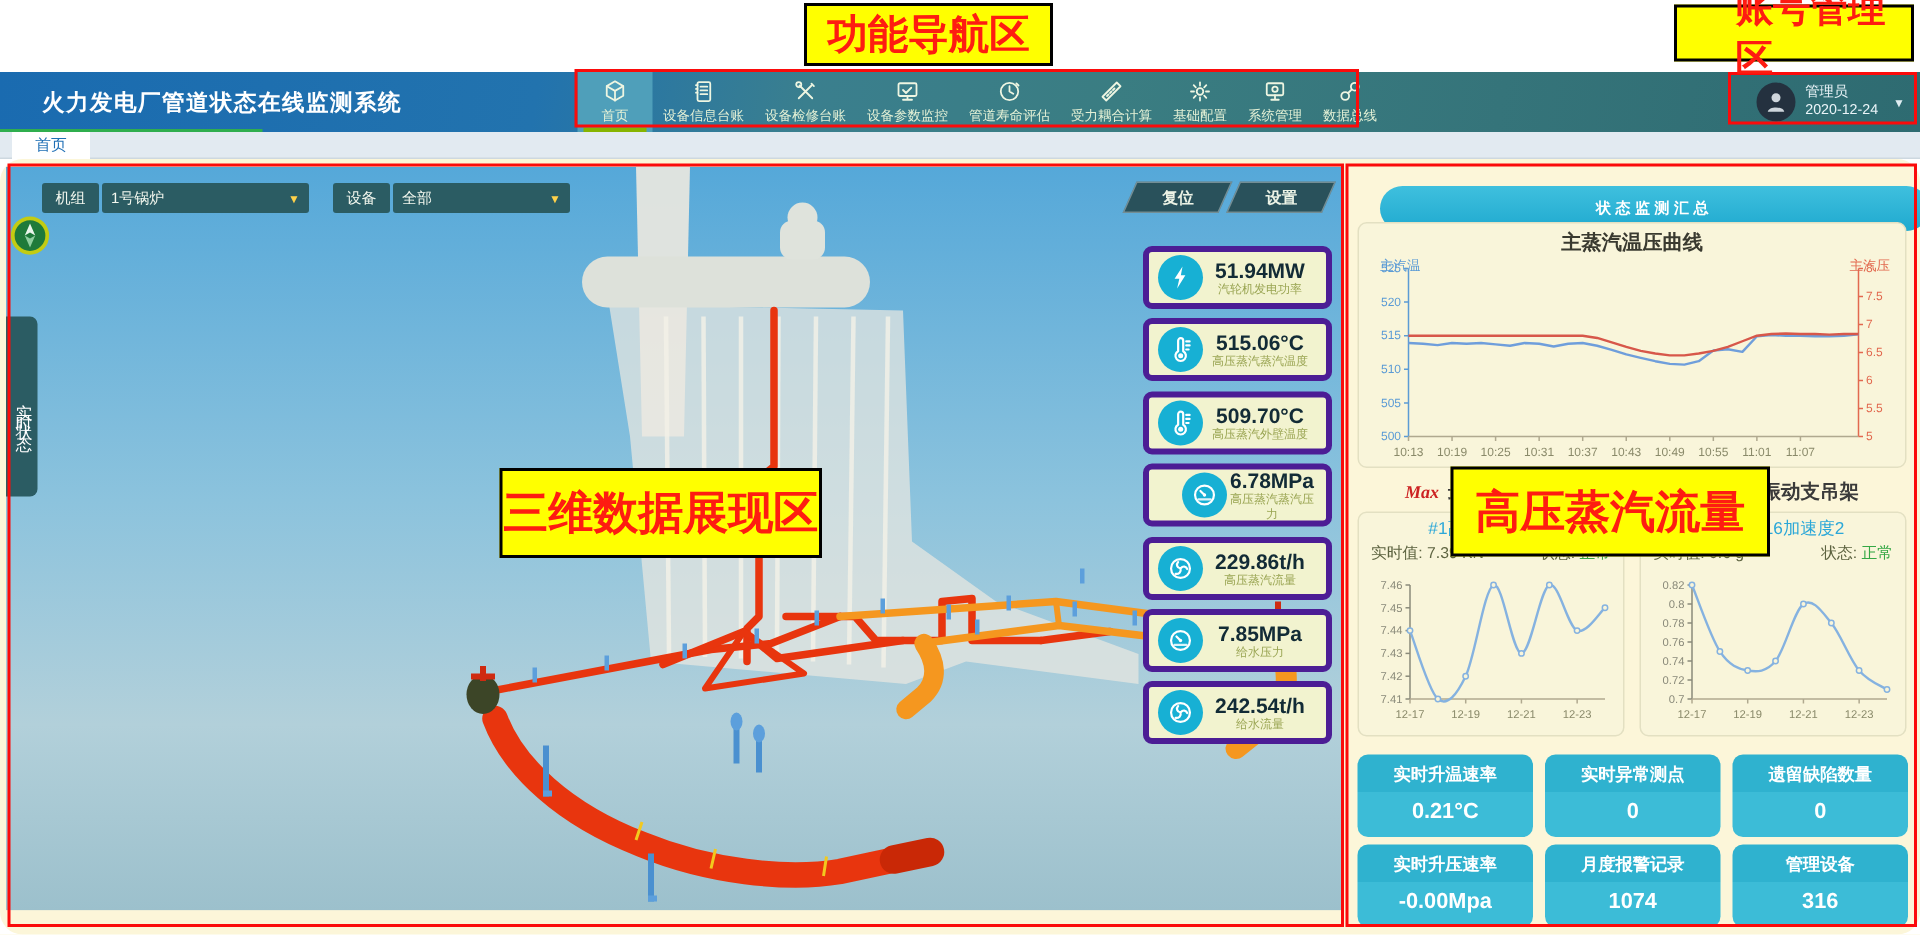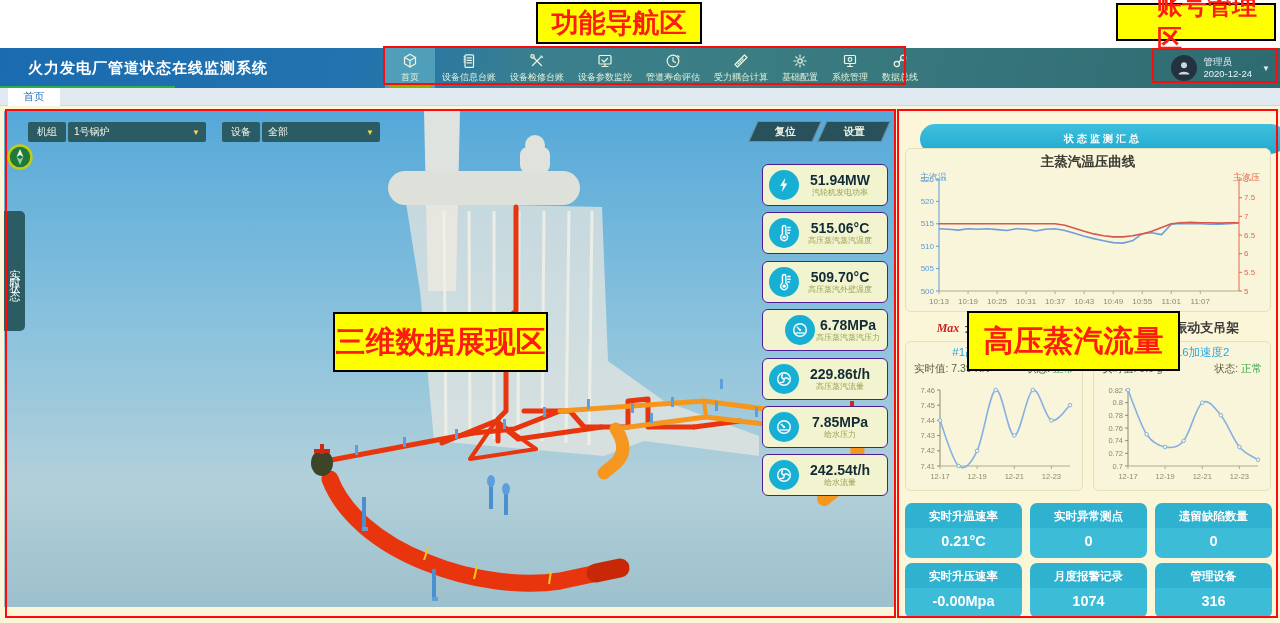--- a/index.html
+++ b/index.html
@@ -20,35 +20,35 @@
   .account { position:absolute; right:10px; top:5px; height:30px; display:flex; align-items:center; cursor:pointer; }
   .avatar { width:26px; height:26px; border-radius:50%; background:#24313f; display:flex; align-items:center; justify-content:center; overflow:hidden; }
   .acc-text { margin-left:6px; color:#eaf4f8; font-size:9.5px; line-height:12px; }
   .acc-caret { color:#dfeef2; font-size:8px; margin-left:10px; }
 
   
   .tabbar { position:absolute; left:0; top:88px; width:1280px; height:18px; background:#e2eaf1; border-bottom:1px solid #cdd8e0; }
   .tab { position:absolute; left:8px; top:0; width:52px; height:18px; background:#ffffff; color:#1f6fb5; font-size:10.5px; display:flex; align-items:center; justify-content:center; cursor:pointer; }
 
   
-  .main { position:absolute; left:0; top:106px; width:1280px; height:517px; background:#fcf6d9; }
+  .main { position:absolute; left:0; top:106px; width:1280px; height:517px; background:#fcf6d9;border-radius:15px; }
 
   .viewport { position:absolute; left:4px; top:5px; width:890px; height:496px; overflow:hidden; }
   .scene-svg { position:absolute; left:0; top:0; }
 
   .ctl { position:absolute; height:20px; background:#2b5c63; color:#f2f7ee; font-size:10px; display:flex; align-items:center; justify-content:center; border-radius:2px; }
   .ctl-label { width:38px; }
   .ctl-select { justify-content:space-between; padding:0 6px; cursor:pointer; }
   .ctl-caret { color:#ffd24a; font-size:8px; margin-left:8px; }
   .compass { position:absolute; left:3px; top:33px; width:26px; height:26px; cursor:pointer; }
   .side-tab { position:absolute; left:0px; top:100px; width:21px; height:120px; background:#2b5c63; border-radius:0 5px 5px 0; color:#fff; font-size:11px; display:flex; align-items:center; justify-content:center; writing-mode:vertical-rl; text-orientation:upright; letter-spacing:7px; padding-top:6px; cursor:pointer; }
   .scene-btn { position:absolute; top:10px; width:64px; height:21px; background:rgba(34,68,73,0.88); transform:skewX(-24deg); display:flex; align-items:center; justify-content:center; cursor:pointer; border:1px solid rgba(255,255,255,0.35); }
   .scene-btn span { transform:skewX(24deg); color:#ecf3e6; font-size:10.5px; font-weight:bold; }
 
-  .metric-card { position:absolute; left:758px; width:126px; height:42px; background:#f2f3cf; border:1px solid #4c1d95; border-radius:6px; display:flex; align-items:center; padding:0 6px; }
+  .metric-card { position:absolute; left:758px; width:126px; height:42px; background:#f2f3cf; border:4px solid #4c1d95; border-radius:6px; display:flex; align-items:center; padding:0 6px; }
   .metric-icon { width:30px; height:30px; border-radius:50%; background:#17b0d4; color:#fff; display:flex; align-items:center; justify-content:center; flex:none; }
   .metric-txt { flex:1; text-align:center; }
   .metric-val { font-size:14px; font-weight:bold; color:#122b36; line-height:16px; }
   .metric-lbl { font-size:8px; color:#9aa553; line-height:10px; }
 
   
   .panel { position:absolute; left:898px; top:5px; width:380px; height:507px; }
   .pill { position:absolute; left:22px; top:1px; width:366px; height:30px; border-radius:15px;
     background:linear-gradient(180deg,#3fc0de,#1fa9cf); color:#fff; font-size:10px; font-weight:bold; letter-spacing:3px; display:flex; align-items:center; justify-content:center;margin-top:12px; }
   .card { position:absolute; background:#f9f5da; border:1px solid #e3e0c2; border-radius:6px; }

